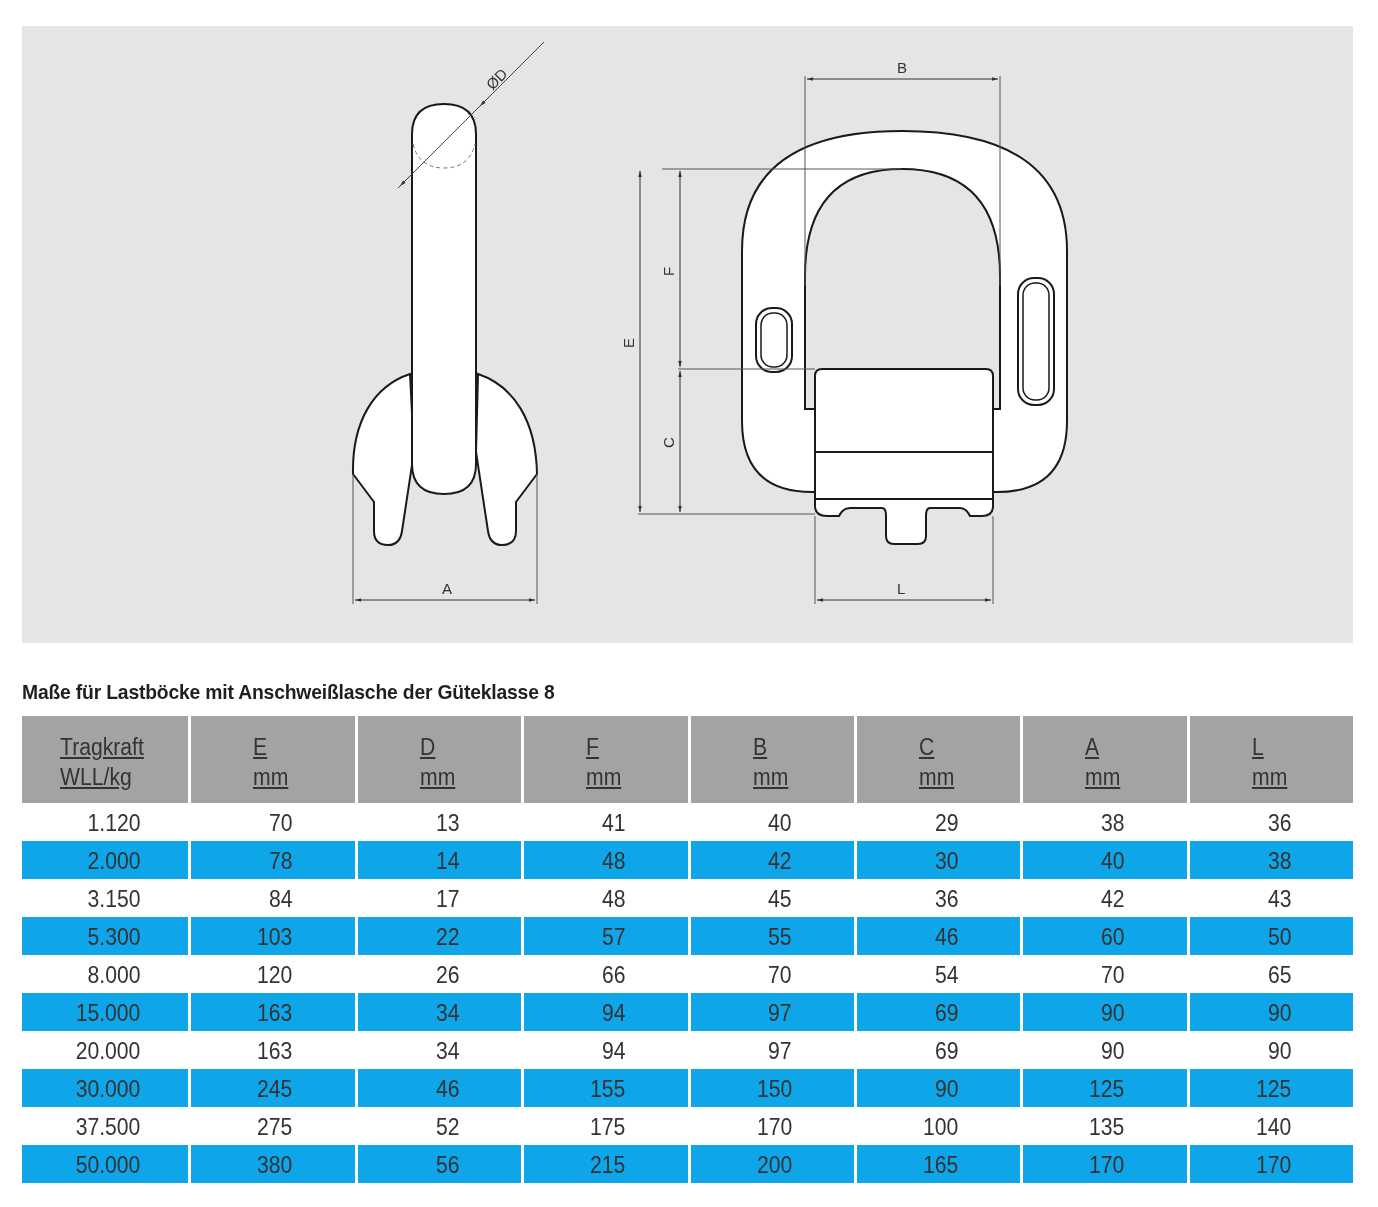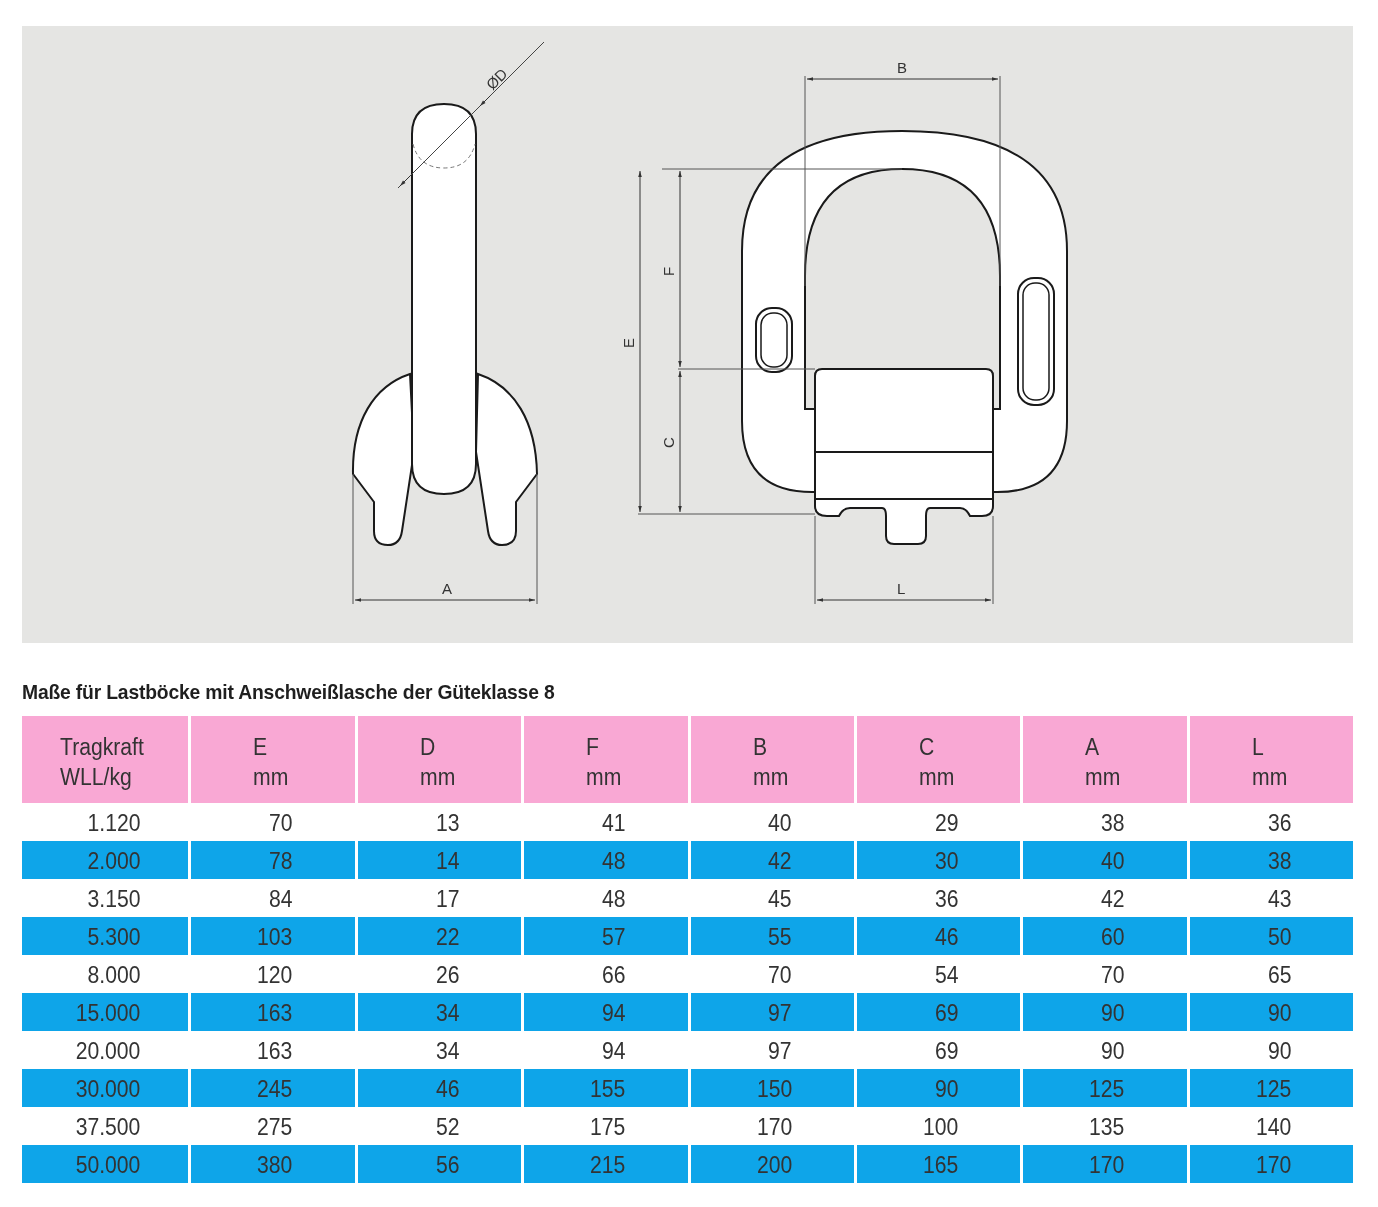--- a/index.html
+++ b/index.html
@@ -28,22 +28,22 @@
     }
     .row { display: flex; width: 1331px; }
     .cell {
       box-sizing: border-box; width: 166.4px; flex: 0 0 166.4px;
       border-left: 3px solid #ffffff;
       font-size: 23px; color: #333;
       transform-origin: left center;
     }
     .cell:first-child { border-left: none; }
     .header-row .cell {
-      background: #f9a8d4; height: 87px;
-      padding-left: 62px; padding-top: 16px; line-height: 30px;
+      background: #a3a3a3; height: 87px;
+      padding-left: 62px; padding-top: 16px; line-height: 30px; text-decoration: underline;
     }
     .header-row .cell:first-child { padding-left: 38px; }
     .header-row .cell span { display: block; }
     .data-row .cell {
       height: 38px; line-height: 40px; text-align: right; padding-right: 62px;
     }
     .data-row .cell:first-child { padding-right: 48px; }
     .data-row.shaded .cell { background: #0ea5e9; }
     .narrow { display: inline-block; transform: scaleX(0.92); transform-origin: right center; }
     .header-row .narrow { transform-origin: left center; }

